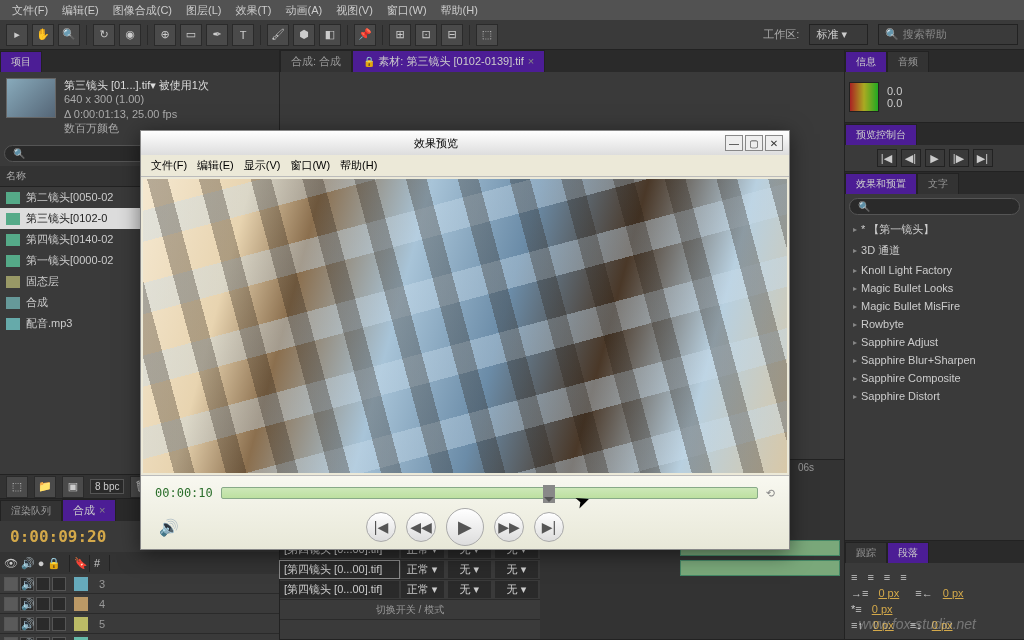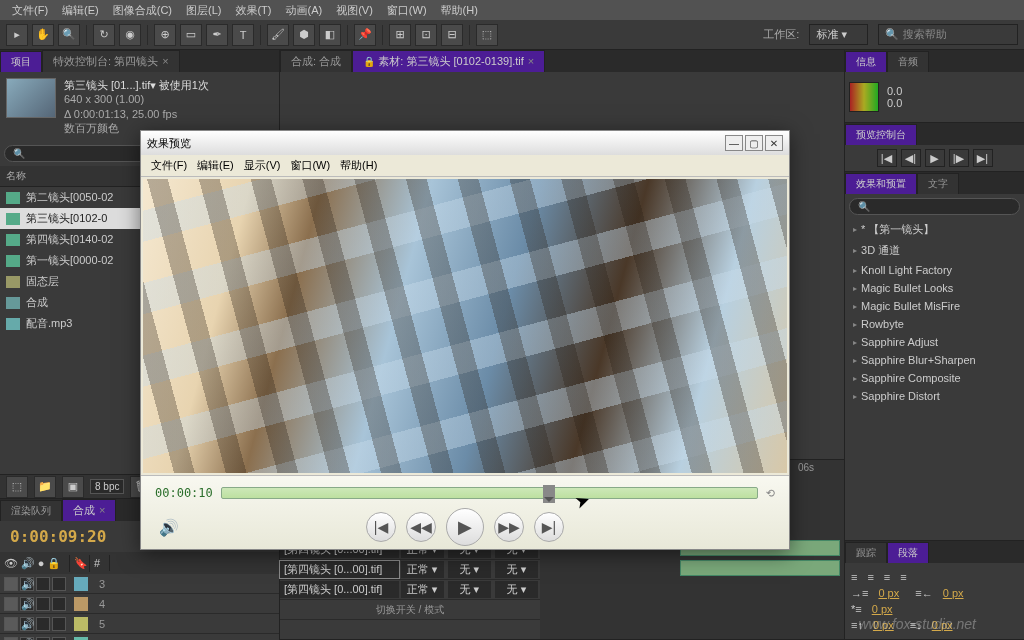--- a/index.html
+++ b/index.html
@@ -58,21 +58,21 @@
 .effects-search{padding:4px}
 .effects-list{overflow:auto}
 .fx-item{padding:3px 8px;font-size:10px;cursor:pointer;display:flex;align-items:center;gap:4px}
 .fx-arrow{color:#888;font-size:8px}
 .para-panel{padding:6px;font-size:10px}
 .para-row{display:flex;gap:10px;padding:2px 0;align-items:center}
 .para-val{color:#d4a94a;text-decoration:underline}
 
 .dialog{position:absolute;left:140px;top:130px;width:650px;height:420px;background:#ece9d8;border:1px solid #888;box-shadow:0 4px 20px rgba(0,0,0,0.5);z-index:100;display:flex;flex-direction:column}
 .dlg-title{height:24px;background:linear-gradient(#fff,#ddd);display:flex;align-items:center;padding:0 6px;color:#000;font-size:12px}
-.dlg-title-text{flex:1;}
+.dlg-title-text{flex:1;text-align:center}
 .dlg-btns{display:flex;gap:2px}
 .dlg-btn{width:18px;height:16px;border:1px solid #888;background:#eee;display:flex;align-items:center;justify-content:center;font-size:10px;color:#333;cursor:pointer}
 .dlg-menu{height:22px;background:#ece9d8;display:flex;padding:0 6px;color:#000;gap:2px;align-items:center;border-bottom:1px solid #bbb}
 .dlg-menu span{padding:2px 4px;cursor:pointer}
 .dlg-content{flex:1;background:#000;position:relative;overflow:hidden;margin:2px}
 .preview-img{width:100%;height:100%;background:linear-gradient(105deg,#f5e8d0 0%,#e8d4b0 15%,#8b6f4e 25%,#a8c4d8 40%,#6b8ca8 55%,#4a3828 70%,#b8d0e0 85%,#d8c8a8 100%);position:relative}
 .preview-img::before{content:"";position:absolute;inset:0;background:repeating-linear-gradient(75deg,transparent 0,transparent 30px,rgba(40,30,20,0.3) 30px,rgba(40,30,20,0.3) 50px),repeating-linear-gradient(-15deg,transparent 0,transparent 40px,rgba(200,220,235,0.4) 40px,rgba(200,220,235,0.4) 70px)}
 .dlg-controls{height:74px;background:linear-gradient(#f8f8f0,#e8e8d8);border-top:1px solid #bbb;padding:6px}
 .dlg-seek{display:flex;align-items:center;gap:8px;padding:4px 8px}
 .seek-time{color:#2a6e2a;font-family:monospace;font-size:12px}
@@ -134,21 +134,20 @@
       <span>搜索帮助</span>
     </div>
 </div>
 
 <div class="main">
 
   <div class="left-col">
     <div class="panel" style="flex:0 0 auto">
       <div class="panel-tabs">
         <div class="tab active">项目</div>
-        <div class="tab"><span>特效控制台: 第四镜头</span><span class="tab-close">×</span></div>
       </div>
       <div class="project-info">
         <div class="thumb"></div>
         <div class="info-text">
           <div class="title"><span>第三镜头 [01...].tif▾</span> <span>被使用1次</span></div>
           <div>640 x 300 (1.00)</div>
           <div>Δ 0:00:01:13, 25.00 fps</div>
           <div>数百万颜色</div>
         </div>
       </div>

